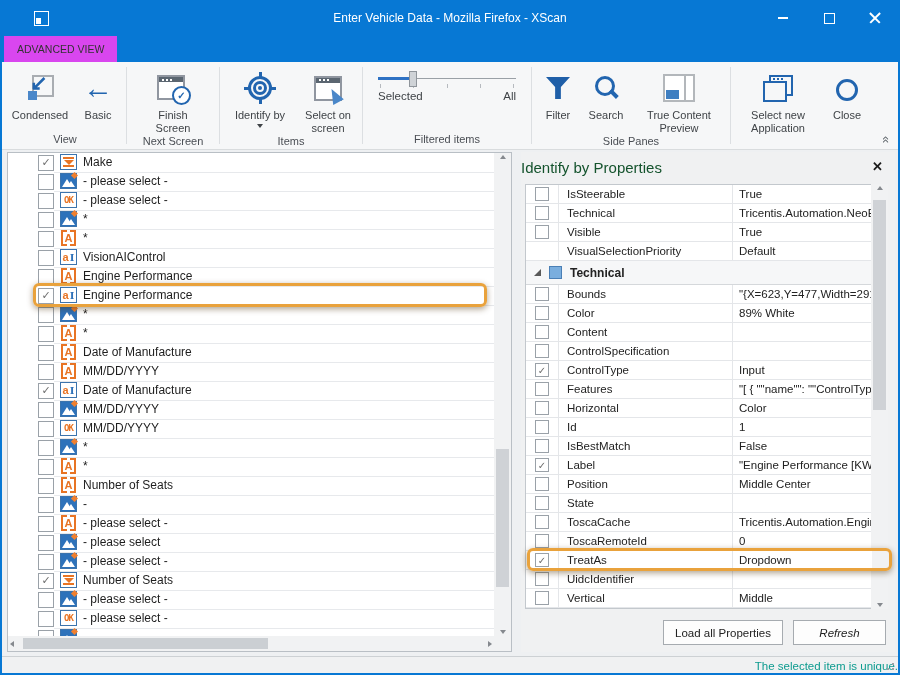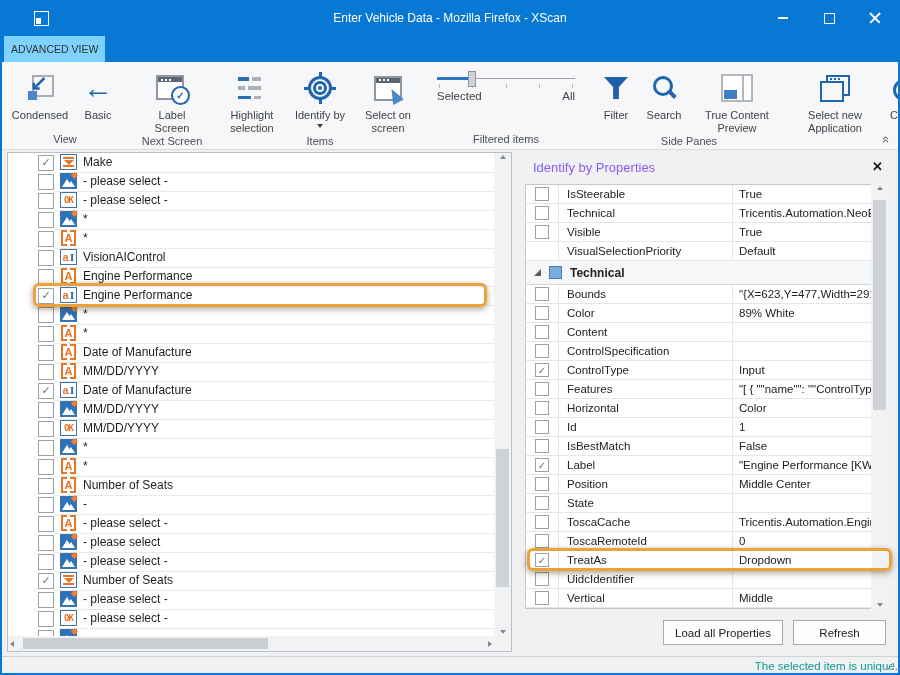--- a/index.html
+++ b/index.html
@@ -12,21 +12,21 @@
   .wtitle{position:absolute;left:0;right:0;text-align:center;color:#fff;font-size:12px;}
   .wctrls{position:absolute;right:0;top:0;height:100%;display:flex;}
   .wctrl{width:46px;height:100%;display:flex;align-items:center;justify-content:center;position:relative;}
   .ic-min{width:10px;height:2px;background:#fff;}
   .ic-max{width:9px;height:9px;border:1.5px solid #fff;}
   .ic-x{width:12px;height:12px;position:relative;}
   .ic-x:before,.ic-x:after{content:"";position:absolute;left:-1px;top:5px;width:14px;height:1.5px;background:#fff;}
   .ic-x:before{transform:rotate(45deg);} .ic-x:after{transform:rotate(-45deg);}
   
   .tabrow{height:28px;background:#0778d4;display:flex;align-items:flex-end;}
-  .tab{margin-left:2px;height:26px;display:flex;align-items:center;padding:0 7px;background:#7dd3fc;
+  .tab{margin-left:2px;height:26px;display:flex;align-items:center;padding:0 13px;background:#d946ef;
     font-size:10.5px;color:#333;}
   
   .ribbon{height:88px;background:#f6f7f8;border-bottom:1px solid #d9dcde;display:flex;padding:0 2px;
     box-sizing:border-box;position:relative;}
   .rgroup{display:flex;flex-direction:column;padding:2px 3px 0;}
   .rgroup-buttons{flex:1;display:flex;align-items:flex-start;}
   .rgroup-label{height:16px;text-align:center;font-size:11px;color:#4a4e54;}
   .rsep{width:1px;background:#dcdfe2;margin:5px 0;}
   .rbtn{display:flex;flex-direction:column;align-items:center;padding-top:3px;cursor:default;}
   .icon-area{height:42px;display:flex;align-items:center;justify-content:center;position:relative;}
@@ -134,41 +134,41 @@
   .sarr{position:absolute;display:flex;align-items:center;justify-content:center;}
   .tri-up{width:0;height:0;border-left:3.5px solid transparent;border-right:3.5px solid transparent;border-bottom:4.5px solid #85898e;}
   .tri-down{width:0;height:0;border-left:3.5px solid transparent;border-right:3.5px solid transparent;border-top:4.5px solid #85898e;}
   .tri-left{width:0;height:0;border-top:3.5px solid transparent;border-bottom:3.5px solid transparent;border-right:4.5px solid #85898e;}
   .tri-right{width:0;height:0;border-top:3.5px solid transparent;border-bottom:3.5px solid transparent;border-left:4.5px solid #85898e;}
   .vthumb{position:absolute;left:2px;right:2px;background:#cfd2d6;}
   .hthumb{position:absolute;top:2px;bottom:2px;background:#cbcfd3;}
   
   .proppanel{position:absolute;left:519px;top:2px;right:3px;height:500px;background:#f0f1f2;}
   .pp-header{height:30px;display:flex;align-items:center;position:relative;}
-  .pp-title{font-size:13px;color:#8b5cf6;margin-left:12px;}
+  .pp-title{font-size:15px;color:#14532d;}
   .pp-close{position:absolute;right:12px;top:7px;font-size:13px;font-weight:bold;color:#1a1a1a;cursor:default;}
   .pgrid{position:absolute;left:4px;top:32px;width:348px;height:425px;background:#fff;
     border:1px solid #c3c8cd;box-sizing:border-box;}
   .grow{position:relative;display:flex;height:19px;box-sizing:border-box;border-bottom:1px solid #e4e6e9;
     align-items:center;font-size:11.5px;color:#222;background:#fff;}
   .gc-check{width:32px;align-self:stretch;display:flex;align-items:center;justify-content:center;
     border-right:1px solid #e4e6e9;flex-shrink:0;}
   .gc-check .cb{width:12px;height:12px;font-size:10px;}
   .gc-name{width:165px;padding-left:8px;align-self:stretch;display:flex;align-items:center;
     border-right:1px solid #e4e6e9;flex-shrink:0;white-space:nowrap;overflow:hidden;}
   .gc-value{flex:1;padding-left:6px;white-space:nowrap;overflow:hidden;}
   .grow-group{height:24px;background:#f6f7f8;border-bottom:1px solid #d5d8db;display:flex;align-items:center;
     font-size:12px;color:#222;font-weight:bold;padding-left:8px;gap:8px;box-sizing:border-box;}
   .gtri{width:0;height:0;border-bottom:7px solid #5a5a5a;border-left:7px solid transparent;}
   .gsq{width:13px;height:13px;background:#7aaede;border:1px solid #4a7fb5;box-sizing:border-box;}
   .pp-vscroll{position:absolute;right:7px;top:32px;width:17px;height:425px;background:#f1f2f3;}
   .pp-buttons{position:absolute;top:468px;right:9px;display:flex;gap:10px;}
   .btn{height:23px;border:1px solid #a6abb0;background:#fdfdfd;font-size:11.5px;color:#222;
     display:flex;align-items:center;justify-content:center;font-family:"Liberation Sans",sans-serif;}
-  .btn-load{width:118px;} .btn-refresh{width:91px;}
+  .btn-load{width:118px;} .btn-refresh{width:91px;font-style:italic;}
   
   .statusbar{height:17px;border-top:1px solid #cdd1d4;background:#f0f1f2;display:flex;align-items:center;position:relative;justify-content:flex-end;}
   .status-text{font-size:11.5px;color:#0d9b8f;margin-left:8px;}
   .grip{position:absolute;right:4px;bottom:4px;width:2px;height:2px;background:#9aa0a6;
     box-shadow:-5px 0 #9aa0a6,0 -5px #9aa0a6;}
 </style>
 </head>
 <body>
 
 <div class="window">
@@ -225,48 +225,29 @@
         <div class="rbtn" style="width:64px">
           <div class="icon-area">
               <div class="ic-finish">
             <div class="win">
                   <div class="bar"></div>
                   <div class="dots"></div>
                 </div>
                 <div class="chk">✓</div>
               </div>
             </div>
-          <div class="rlabel">Label Screen</div>
+          <div class="rlabel">Finish Screen</div>
         </div>
       </div>
       <div class="rgroup-label">Next Screen</div>
     </div>
     <div class="rsep"></div>
 
     <div class="rgroup">
       <div class="rgroup-buttons">
-        <div class="rbtn" style="width:62px">
-          <div class="icon-area">
-              <div class="ic-lines">
-            <div class="lr">
-                  <i class="lb" style="width:11px"></i>
-                  <i class="lg" style="width:9px"></i>
-                </div>
-            <div class="lr">
-                  <i class="lg" style="width:7px"></i>
-                  <i class="lg" style="width:13px"></i>
-                </div>
-            <div class="lr">
-                  <i class="lb" style="width:13px"></i>
-                  <i class="lg" style="width:7px"></i>
-                </div>
-              </div>
-            </div>
-          <div class="rlabel">Highlight selection</div>
-        </div>
         <div class="rbtn" style="width:74px">
           <div class="icon-area">
               <div class="ic-target">
             <div class="o"></div>
                 <div class="m"></div>
                 <div class="c"></div>
             <div class="tn"></div>
                 <div class="ts"></div>
                 <div class="te"></div>
                 <div class="tw"></div>

